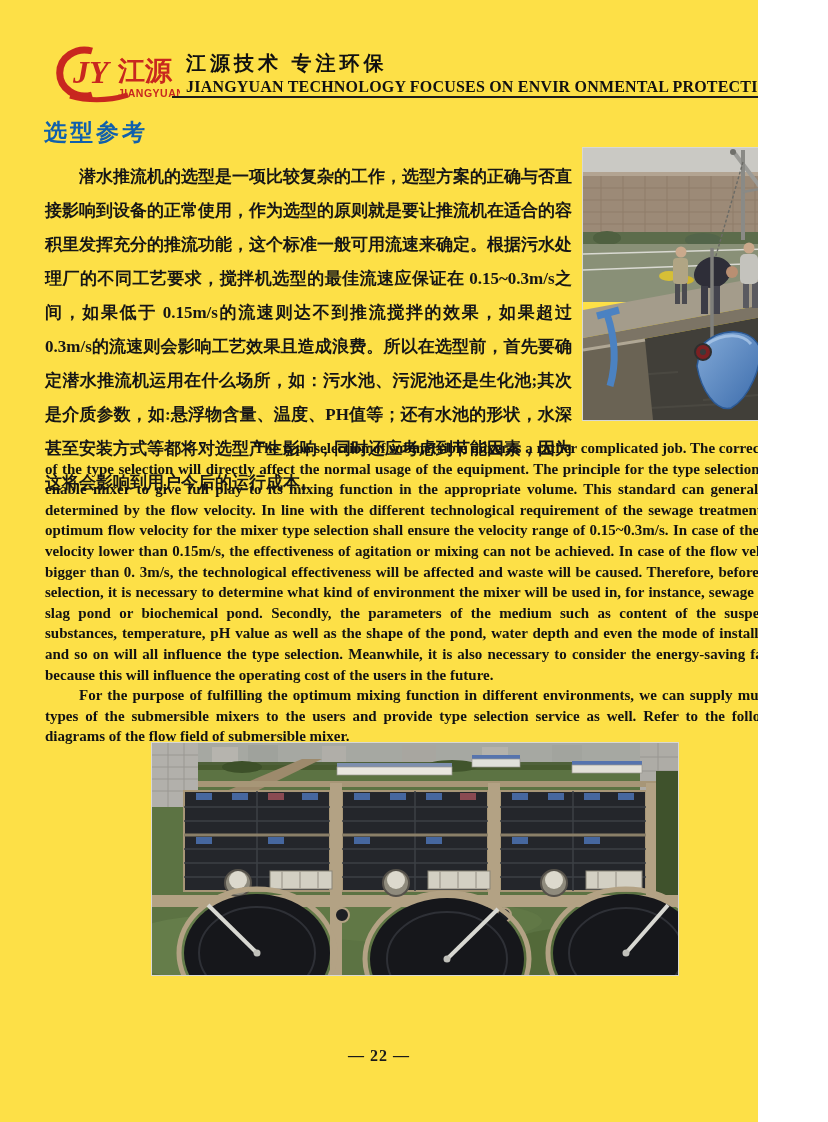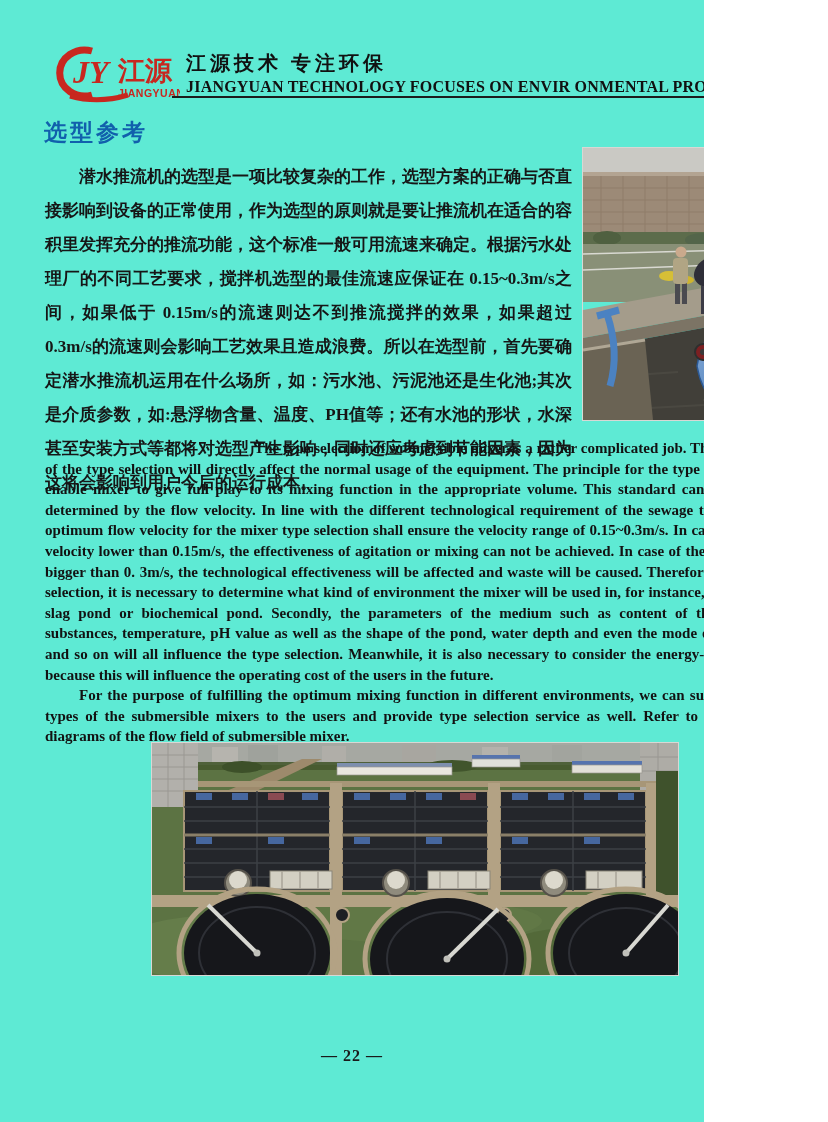--- a/index.html
+++ b/index.html
@@ -1,24 +1,24 @@
 <!DOCTYPE html>
 <html><head>
 <meta charset="utf-8">
 <style>
   html,body{margin:0;padding:0;background:#ffffff;}
   .page{
-    position:relative;width:704px;height:1122px;background:#5eead4;overflow:hidden;
+    position:relative;width:758px;height:1122px;background:#fde047;overflow:hidden;
     font-family:"Liberation Serif","DejaVu Serif",serif;color:#1a1a1a;
   }
   
   .logo{position:absolute;left:40px;top:44px;width:140px;height:62px;}
   .tagline-cn{
     position:absolute;left:186px;top:50px;font-size:20px;font-weight:bold;
-    letter-spacing:4px;color:#111;font-family:Liberation Serif, serif;
+    letter-spacing:4px;color:#111;font-family:Liberation Sans, sans-serif;
   }
   .tagline-en{
     position:absolute;left:186px;top:78px;font-size:16px;font-weight:bold;
     letter-spacing:0.2px;color:#111;white-space:nowrap;
     font-family:"Liberation Serif","DejaVu Serif",serif;
   }
   .header-rule{position:absolute;left:172px;top:96px;width:604px;height:2px;background:#1c1c1c;}
   
   .sec-title-cn{
     position:absolute;left:44px;top:117px;font-size:23px;font-weight:bold;letter-spacing:3px;

